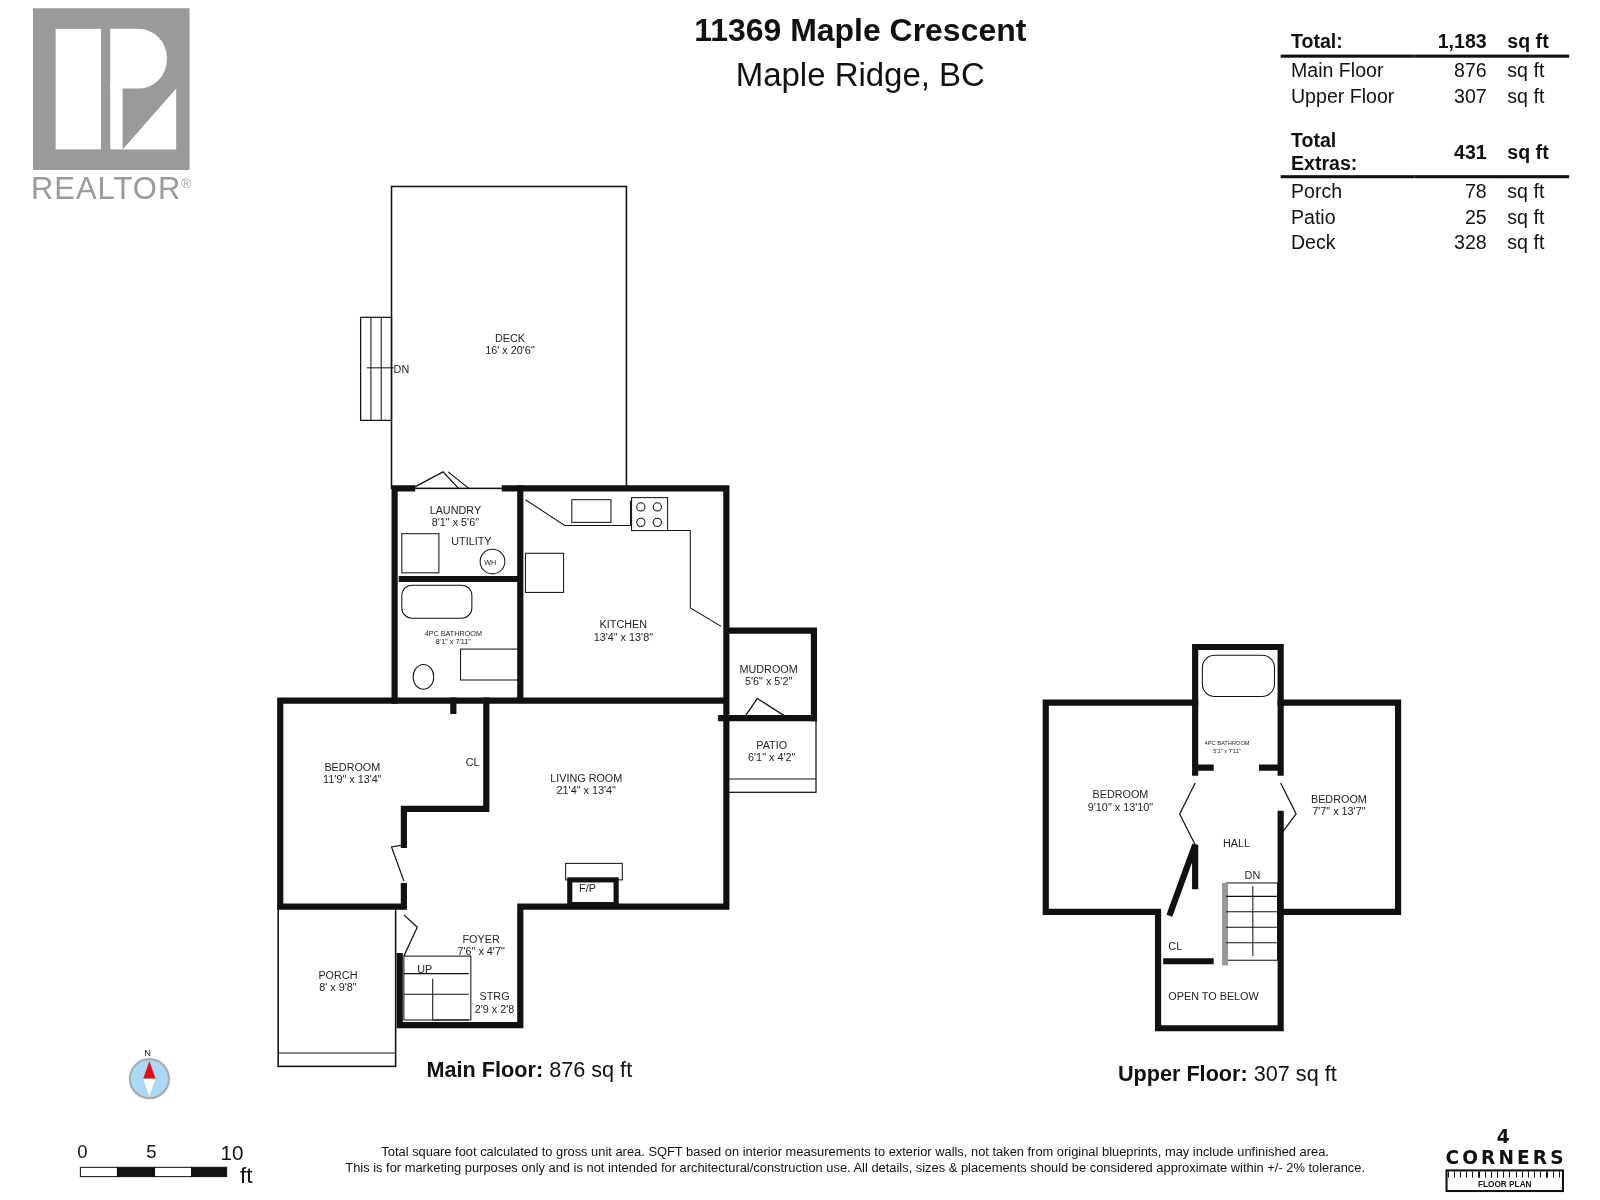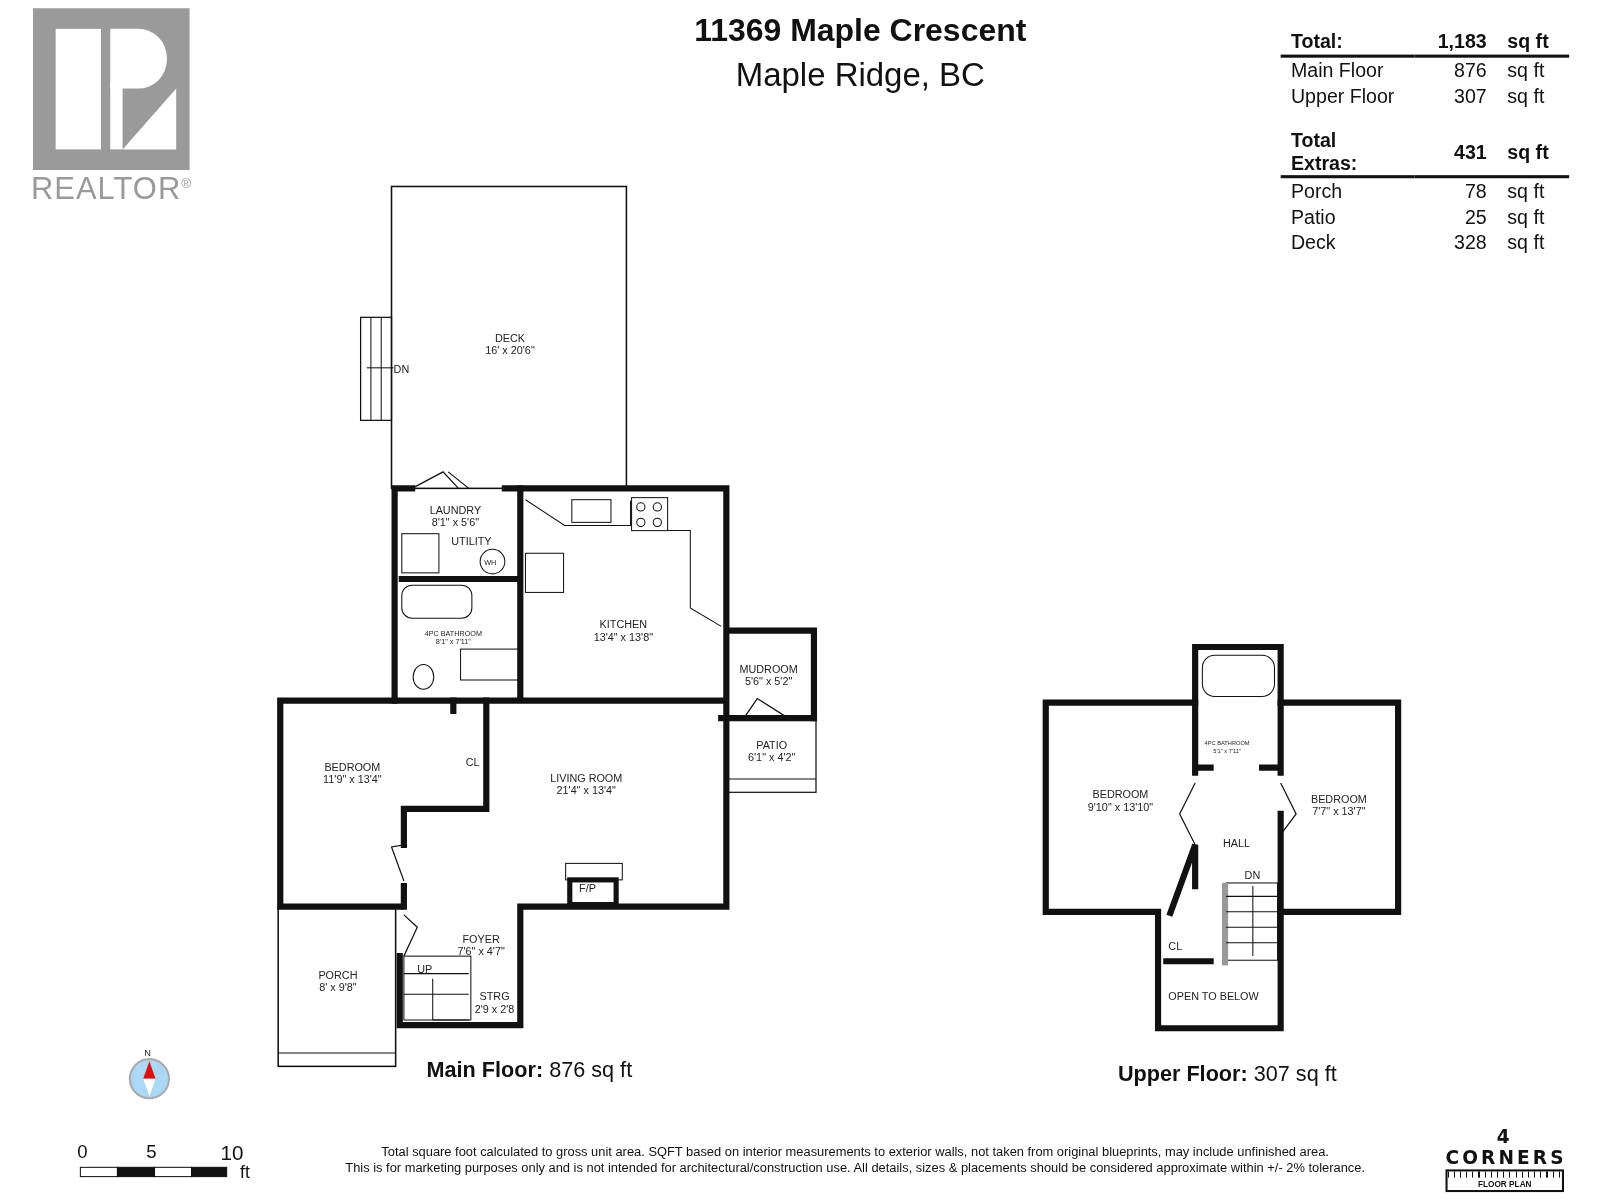--- a/index.html
+++ b/index.html
@@ -195,21 +195,21 @@
   <div class="lbl" style="left:1134px;top:912px;">CL</div>
   <div class="lbl" style="left:1134px;top:961px;">OPEN TO BELOW</div>
 
   <div class="floor-label" style="left:1085px;top:1030px;"><b>Upper Floor:</b> <span>307 sq ft</span></div>
 
   <div class="lbl" style="left:140px;top:1016px;font-size:9px">N</div>
 
   <div class="abs" style="left:75px;top:1108px;font-size:18px">0</div>
   <div class="abs" style="left:142px;top:1108px;font-size:18px">5</div>
   <div class="abs" style="left:214px;top:1108px;font-size:20px">10</div>
-  <div class="abs" style="left:233px;top:1128px;font-size:17px">ft</div>
+  <div class="abs" style="left:233px;top:1128px;font-size:22px">ft</div>
 
   <div class="abs footer">
     <div>Total square foot calculated to gross unit area. SQFT based on interior measurements to exterior walls, not taken from original blueprints, may include unfinished area.</div>
     <div>This is for marketing purposes only and is not intended for architectural/construction use.  All details, sizes &amp; placements should be considered approximate within +/- 2% tolerance.</div>
   </div>
 
   <div class="abs brand">
     <div class="b1">4 CORNERS</div>
     <div class="b2">FLOOR PLAN</div>
   </div>

